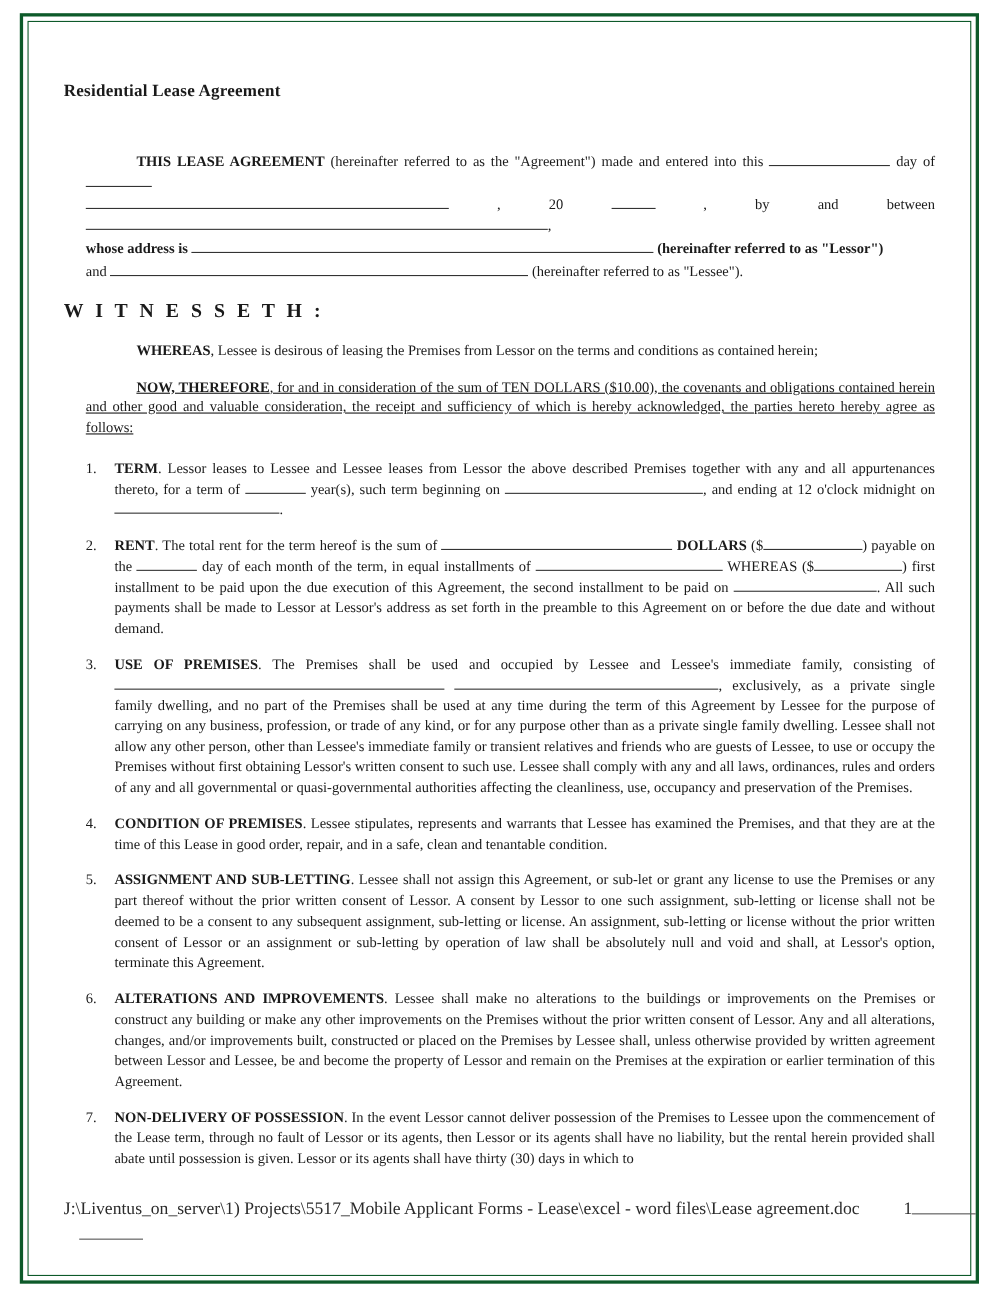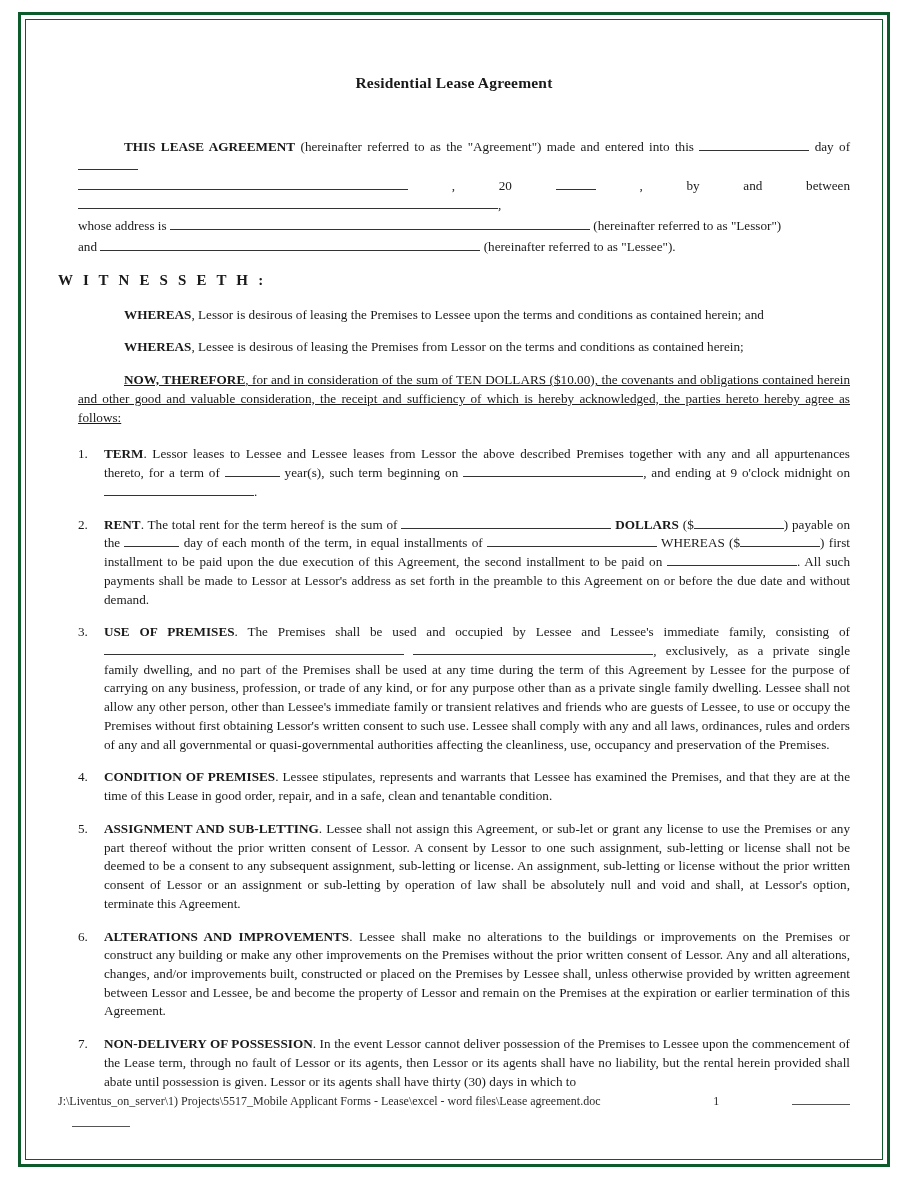--- a/index.html
+++ b/index.html
@@ -35,21 +35,20 @@
   .sheet {
     position: absolute;
     left: 36px;
     top: 28px;
     width: 836px;
     height: 1127px;
     box-sizing: border-box;
     padding: 30px 22px 10px 22px;
   }
   .doc-title {
-    text-align: center;
     font-weight: bold;
     font-size: 15.5px;
     letter-spacing: 0.2px;
     margin: 16px 0 0 0;
     font-family: "Liberation Serif", serif;
   }
   .body-wrap {
     margin-top: 46px;
     font-size: 13.2px;
     line-height: 1.42;
@@ -76,21 +75,21 @@
   .f180 { width: 180px; }
   .f210 { width: 210px; }
   .f240 { width: 240px; }
   .f300 { width: 300px; }
   .f330 { width: 330px; }
   .f380 { width: 380px; }
   .f420 { width: 420px; }
   .witness {
     font-weight: bold;
     letter-spacing: 3.2px;
-    font-size: 15px;
+    font-size: 18px;
     margin: 14px 0 12px 0;
   }
   .whereas-block { margin-bottom: 14px; }
   .now-block { margin-bottom: 10px; text-decoration: underline; }
   ol.clauses {
     margin: 18px 0 0 0;
     padding: 0 0 0 0;
     list-style: none;
     counter-reset: cl;
   }
@@ -109,21 +108,21 @@
     width: 20px;
     text-align: left;
     font-size: 13.2px;
   }
   .clause-head { font-weight: bold; margin-top: 43px; }
   .footer {
     position: absolute;
     left: 22px;
     right: 22px;
     bottom: 46px;
-    font-size: 12px;
+    font-size: 16px;
     color: #2b2b2b;
     display: flex;
     align-items: baseline;
   }
   .footer-path { flex: 0 0 auto; }
   .footer-page {
     flex: 1 1 auto;
     text-align: center;
     padding-left: 40px;
   }
@@ -162,55 +161,52 @@
       <span>day of</span>
       <span class="fill f60"></span>
     </div>
     <div class="para" style="margin-top:2px;">
       <span class="fill f330"></span>
       <span>, 20</span>
       <span class="fill f40"></span>
       <span>, by and between</span>
       <span class="fill f420"></span>,
     </div>
-    <div class="para" style="margin-top:2px;">
+    <div class="para" style="margin-top:2px;font-weight:bold;">
       <span>whose address is</span>
       <span class="fill f420"></span>
       <span>(hereinafter referred to as "Lessor")</span>
     </div>
     <div class="para" style="margin-top:2px;">
       <span>and</span>
       <span class="fill f380"></span>
       <span>(hereinafter referred to as "Lessee").</span>
     </div>
 
     <div class="witness">W I T N E S S E T H :</div>
 
     <div class="whereas-block">
     </div>
 
-    <div class="whereas-block para indent">
-      <span class="b">WHEREAS</span><span>, Lessor is desirous of leasing the Premises to Lessee upon the terms and conditions as contained herein; and</span>
-    </div>
 
     <div class="whereas-block para indent">
       <span class="b">WHEREAS</span><span>, Lessee is desirous of leasing the Premises from Lessor on the terms and conditions as contained herein;</span>
     </div>
 
     <div class="now-block para indent">
       <span class="b">NOW, THEREFORE</span><span>, for and in consideration of the sum of TEN DOLLARS ($10.00), the covenants and obligations contained herein and other good and valuable consideration, the receipt and sufficiency of which is hereby acknowledged, the parties hereto hereby agree as follows:</span>
     </div>
 
     <ol class="clauses">
 
       <li>
         <span class="clause-head">TERM</span><span>.   Lessor leases to Lessee and Lessee leases from Lessor the above described Premises together with any and all appurtenances thereto, for a term of</span>
         <span class="fill f55"></span>
         <span>year(s), such term beginning on</span>
-        <span class="fill f180"></span><span>, and ending at 9 o'clock midnight on</span>
+        <span class="fill f180"></span><span>, and ending at 12 o'clock midnight on</span>
         <span class="fill f150"></span><span>.</span>
       </li>
 
       <li>
         <span class="clause-head">RENT</span><span>.    The total rent for the term hereof is the sum of</span>
         <span class="fill f210"></span>
         <span class="b">DOLLARS</span>
         <span>($</span><span class="fill f90"></span>)
         <span>payable on the</span>
         <span class="fill f55"></span>

